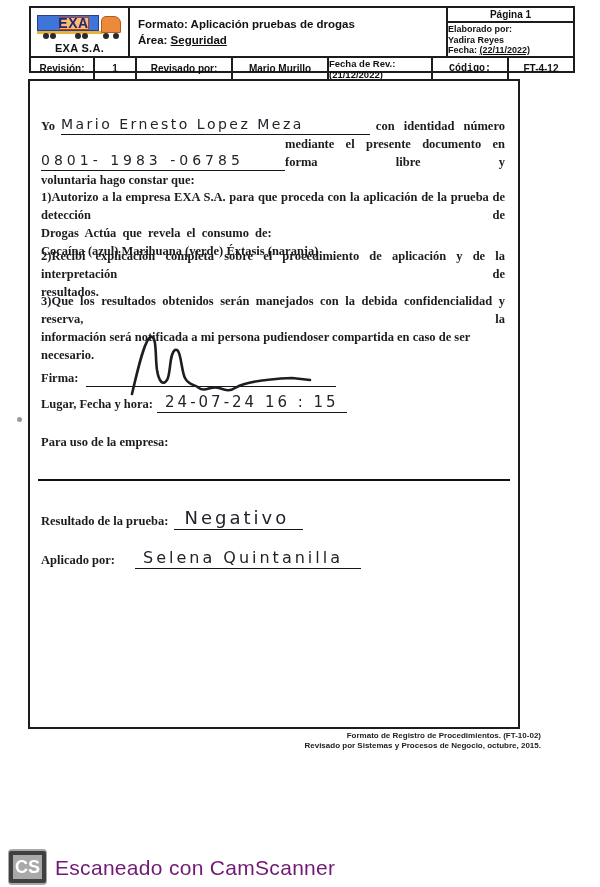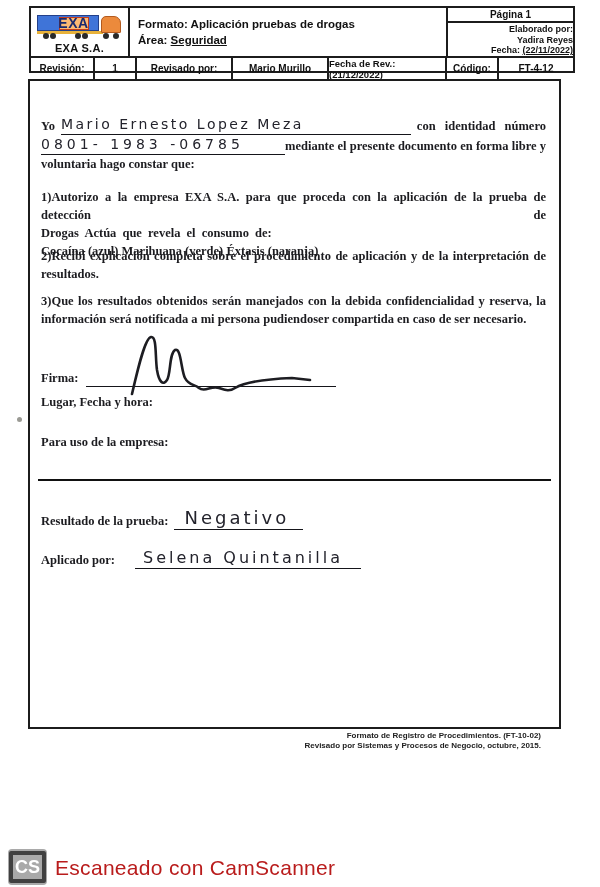--- a/index.html
+++ b/index.html
@@ -33,28 +33,28 @@
   .wheel.w1{left:6px;} .wheel.w2{left:13px;} .wheel.w3{left:38px;} .wheel.w4{left:45px;} .wheel.w5{left:66px;} .wheel.w6{left:76px;}
   .company { font-size:11px; margin-top:3px; letter-spacing:0.3px; }
 
   .formato-cell { flex:1; flex-direction:column; align-items:flex-start; justify-content:center;
                   padding-left:8px; font-size:11.5px; line-height:16px; }
   .u { text-decoration:underline; }
 
   .right-cell { width:125px; flex-direction:column; justify-content:flex-start; padding:0; }
   .pagina-box { width:100%; border-bottom:2px solid #1c1c1c; text-align:center; font-size:10px;
                 padding:1px 0; }
-  .elab { width:100%; text-align:right; font-size:9px; line-height:10.5px; padding-top:1px; }
+  .elab { width:100%; text-align:left; font-size:9px; line-height:10.5px; padding-top:1px; }
   .elab .date { text-decoration:underline; }
 
   .c-revlab{ width:64px; } .c-revval{ width:42px; } .c-revpor{ width:96px; }
-  .c-mario{ width:96px; } .c-fecharev{ width:118px; font-size:9.5px;} .c-codigo{ width:52px; } .c-ft{ flex:1; }
-
-  
-  .bodybox { position:absolute; left:28px; top:79px; width:533px; height:650px;
+  .c-mario{ width:96px; } .c-fecharev{ width:104px; font-size:9.5px;} .c-codigo{ width:76px;font-family:Liberation Mono, monospace; } .c-ft{ flex:1; }
+
+  
+  .bodybox { position:absolute; left:28px; top:79px; width:492px; height:650px;
              border:2px solid #1c1c1c; font-size:12.5px; font-weight:bold; line-height:18px; }
   .sec { position:absolute; left:11px; right:13px; }
   .jl { text-align:justify; text-align-last:justify; }
 
   .flexline { display:flex; align-items:flex-end; }
   .hw { font-family:"DejaVu Sans", cursive; font-weight:normal; color:#23232c;
         font-size:14px; letter-spacing:2.5px; transform:rotate(-0.6deg); transform-origin:left bottom;
         white-space:nowrap; }
   .blank { border-bottom:1.5px solid #15151a; }
 
@@ -85,21 +85,21 @@
   .docfooter { position:absolute; right:59px; top:731px; text-align:right;
                font-family:"Liberation Sans", sans-serif; font-weight:bold;
                font-size:8px; line-height:10px; color:#222; }
 
   
   .cs-badge { position:absolute; left:8px; top:849px; width:39px; height:36px;
               background:#a9a9a9; border-radius:4px; display:flex; align-items:center; justify-content:center; }
   .cs-inner { border:4px solid #404040; border-radius:2px; color:#ffffff; font-family:"Liberation Sans", sans-serif;
               font-weight:bold; font-size:18px; line-height:22px; padding:1px 2px; }
   .cs-text { position:absolute; left:55px; top:856px; font-family:"Liberation Sans", sans-serif;
-             font-size:21px; color:#b91c1c; letter-spacing:0.3px;text-align:right; }
+             font-size:21px; color:#701a75; letter-spacing:0.3px;text-align:right; }
 </style>
 </head>
 <body>
 
 <div class="page">
 
   <div class="hdr">
     <div class="hdr-row1">
       <div class="cell logo-cell">
         <div class="truck">
@@ -175,20 +175,21 @@
       <span>Firma:</span>
       <span class="blank firma-line">
         <svg class="sig-svg" width="210" height="66" viewBox="0 0 210 66">
           <path d="M18,64 C24,38 31,8 37,7 C43,6 41,26 43,40 C45,52 49,56 53,50 C57,44 55,24 61,20 C67,17 67,40 71,48 C75,56 81,54 85,58 C91,63 97,55 105,58 C111,60 115,62 121,58 C131,52 152,49 178,48 L196,50" fill="none" stroke="#1d1d22" stroke-width="2.6" stroke-linecap="round"></path>
         </svg>
       </span>
     </div>
 
     <div class="sec lugar-row">
       <span>Lugar, Fecha y hora:</span>
+      <span class="blank"><span class="hw hw-date">24-07-24   16 : 15</span></span>
     </div>
 
     <div class="sec empresa-label">Para uso de la empresa:</div>
     <div class="thickline"></div>
 
     <div class="sec resultado-row">
       <span>Resultado de la prueba:</span>
       <span class="blank"><span class="hw" style="font-size:18px;letter-spacing:3px;">Negativo</span></span>
     </div>
 

